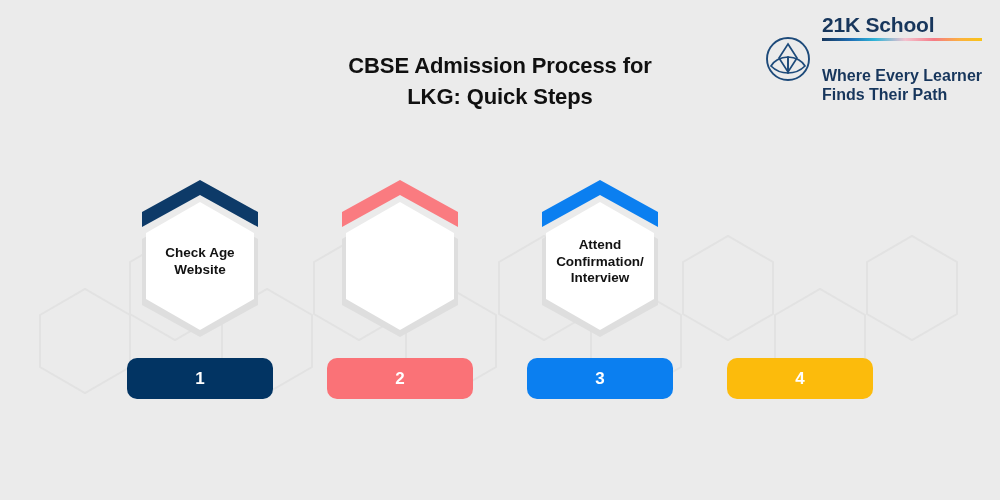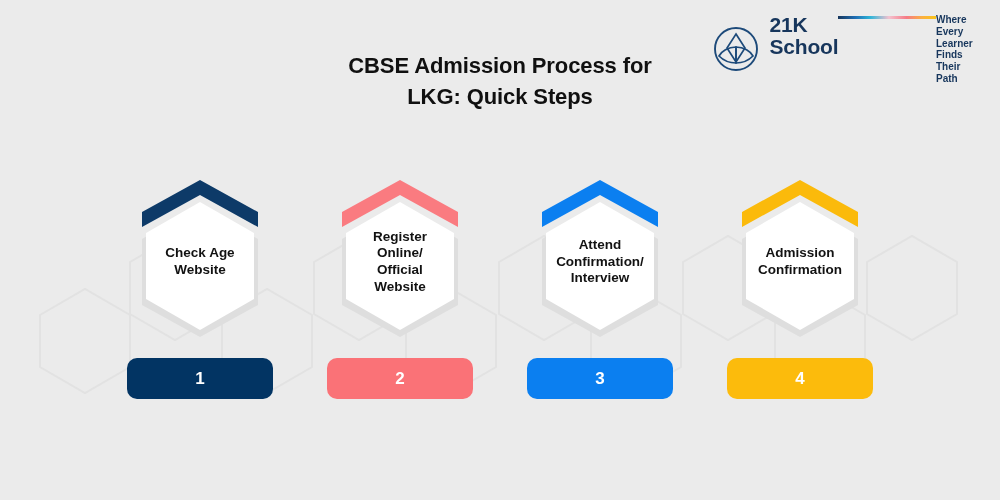--- a/index.html
+++ b/index.html
@@ -17,32 +17,32 @@
     width:1000px; height:500px;
     pointer-events:none;
   }
 
   
   #logo {
     position:absolute; top:14px; right:18px;
     display:flex; align-items:center; gap:10px;
   }
   #logo-mark { width:48px; height:48px; flex:none; }
-  #logo-text { display:flex; flex-direction:row; }
+  #logo-text { display:flex; flex-direction:column; }
   #logo-wordmark {
     font-size:21px; font-weight:bold; color:#17365c;
     letter-spacing:-0.2px; line-height:1.05;
   }
   #logo-rule {
     height:3px; width:100%; margin:2px 0 3px 0;
     background:linear-gradient(90deg,#17365c 0%,#1f6fb5 18%,#2fb5d8 33%,#f4c2cf 52%,#f57b86 70%,#fbb040 86%,#f9c416 100%);
   }
   #logo-tagline {
-    font-size:10px; font-weight:bold; color:#17365c;
-    line-height:1.18; white-space:pre-line;
+    font-size:16px; font-weight:bold; color:#17365c;
+    line-height:1.18; white-space:pre-line;margin-top:23px;
   }
 
   
   #page-title {
     position:absolute; top:50px; left:0; width:1000px;
     text-align:center;
     font-size:22px; font-weight:bold; color:#101010;
     line-height:1.42;
     white-space:pre-line;
     letter-spacing:-0.1px;
@@ -134,24 +134,20 @@
     </div>
   </div>
 
   <div class="step">
     <div class="hex-wrap">
       <svg class="hex-svg" width="140" height="185" viewBox="0 0 140 185" xmlns="http://www.w3.org/2000/svg">
         <polygon points="70,32 128,64 128,130 70,162 12,130 12,64" fill="#dedede"></polygon>
         <polygon points="70,27 124,58 124,124 70,155 16,124 16,58" fill="#ffffff"></polygon>
         <polygon class="chev" points="70,5 128,37 128,52 70,20 12,52 12,37" fill="#fa7b80"></polygon>
       </svg>
-      <div class="hex-label">Register
-Online/
-Official
-Website</div>
     </div>
     <div class="pill" style="background: rgb(250, 114, 119);">
       <span>2</span>
     </div>
   </div>
 
   <div class="step">
     <div class="hex-wrap">
       <svg class="hex-svg" width="140" height="185" viewBox="0 0 140 185" xmlns="http://www.w3.org/2000/svg">
         <polygon points="70,32 128,64 128,130 70,162 12,130 12,64" fill="#dedede"></polygon>
@@ -161,27 +157,18 @@
       <div class="hex-label">Attend
 Confirmation/
 Interview</div>
     </div>
     <div class="pill" style="background: rgb(11, 127, 240);">
       <span>3</span>
     </div>
   </div>
 
   <div class="step">
-    <div class="hex-wrap">
-      <svg class="hex-svg" width="140" height="185" viewBox="0 0 140 185" xmlns="http://www.w3.org/2000/svg">
-        <polygon points="70,32 128,64 128,130 70,162 12,130 12,64" fill="#dedede"></polygon>
-        <polygon points="70,27 124,58 124,124 70,155 16,124 16,58" fill="#ffffff"></polygon>
-        <polygon class="chev" points="70,5 128,37 128,52 70,20 12,52 12,37" fill="#fbba0b"></polygon>
-      </svg>
-      <div class="hex-label">Admission
-Confirmation</div>
-    </div>
     <div class="pill" style="background: rgb(252, 187, 12);">
       <span>4</span>
     </div>
   </div>
 
 </div>
 
 </body></html>

